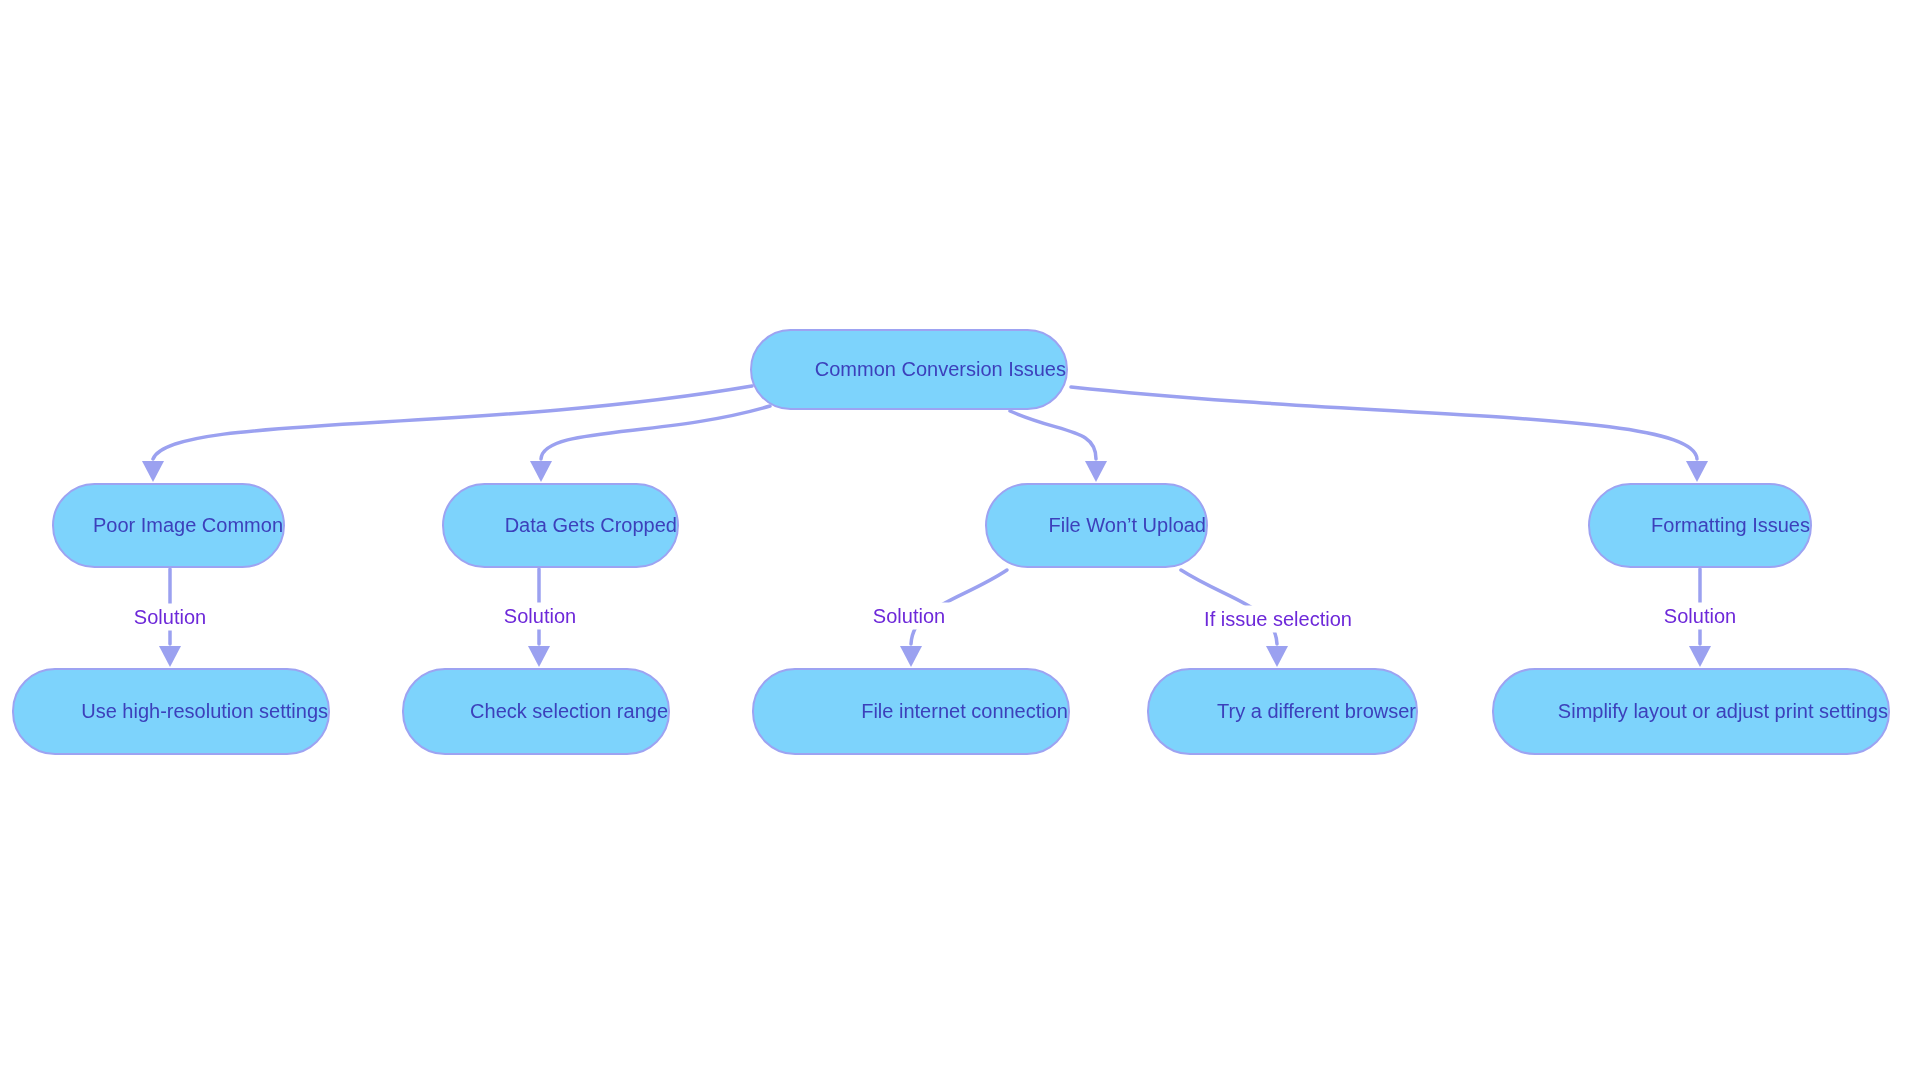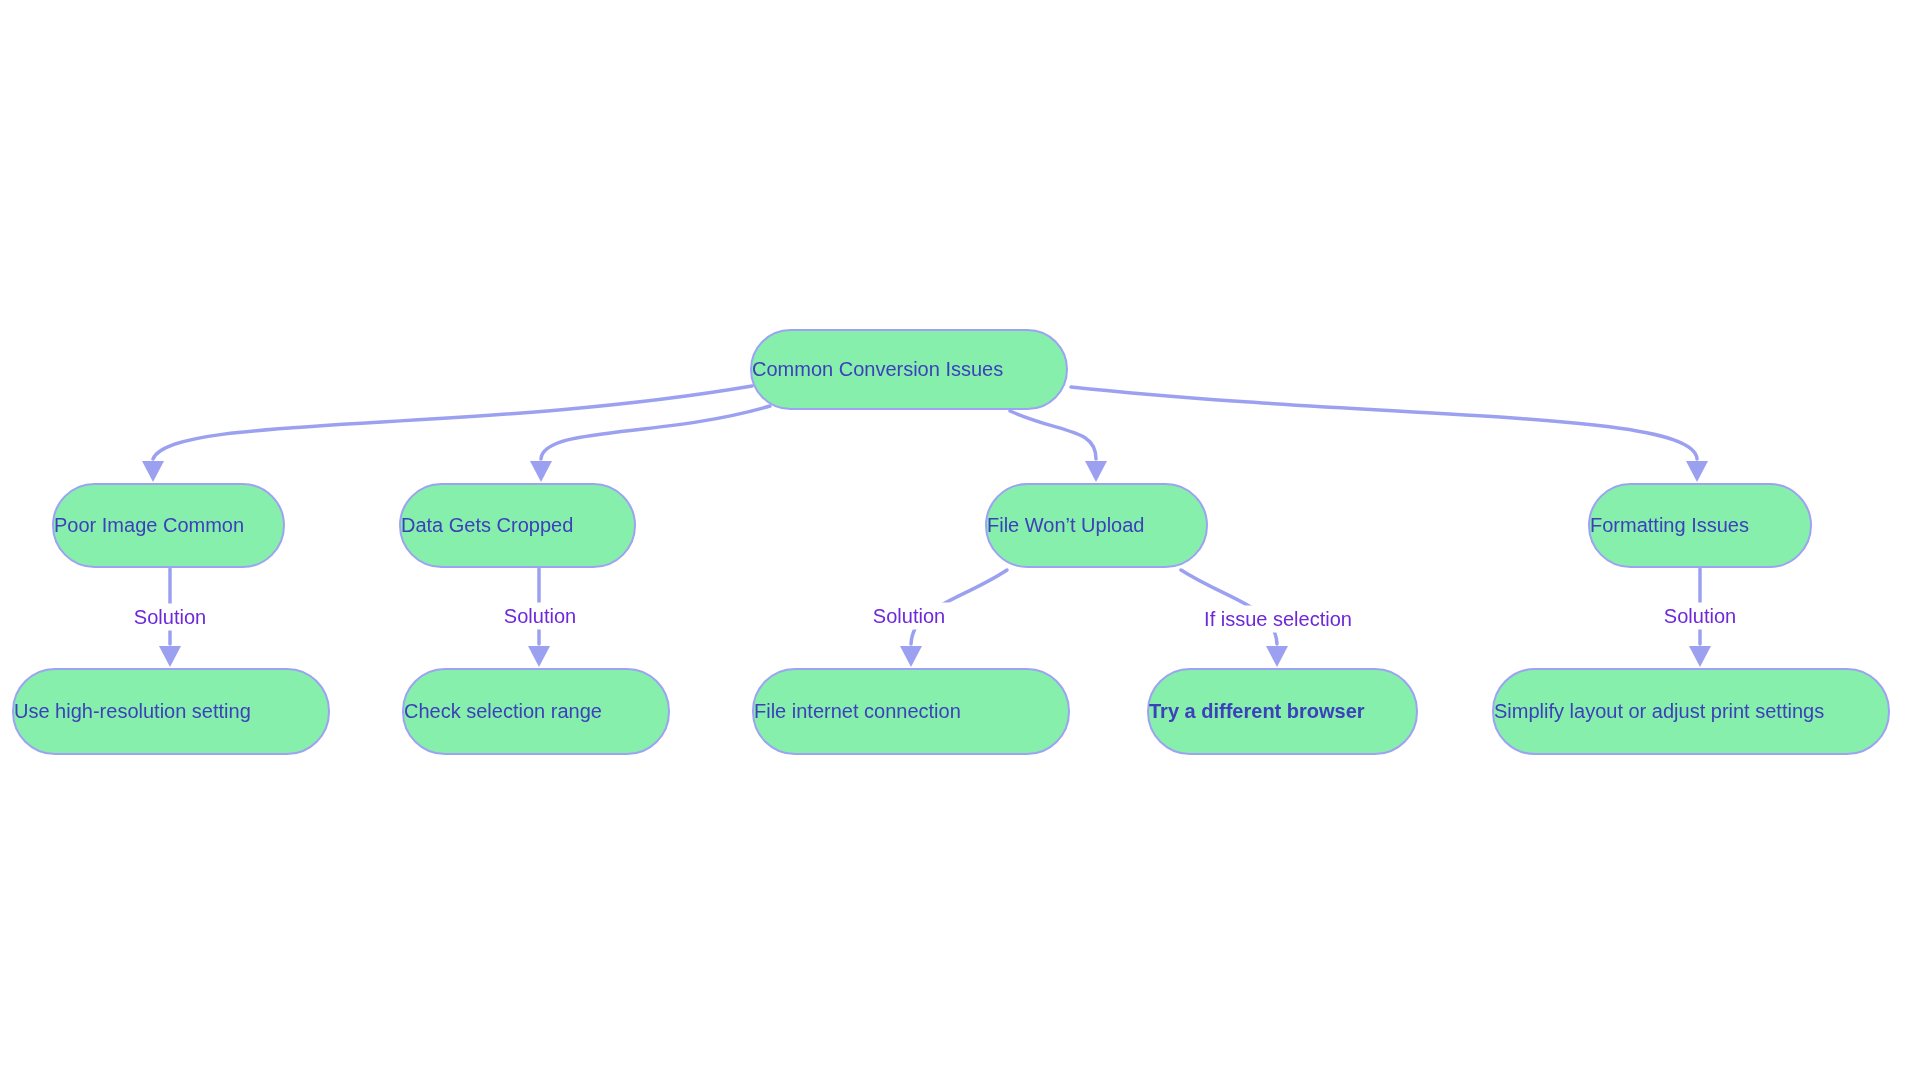--- a/index.html
+++ b/index.html
@@ -28,26 +28,26 @@
     stroke-width: 3.5;
     stroke-linecap: round;
   }
   .arrowhead {
     fill: #9ba1f0;
     stroke: none;
   }
   .node {
     position: absolute;
     box-sizing: border-box;
-    background: #86efac;
+    background: #7dd3fc;
     border: 2px solid #9da3f2;
     border-radius: 43px;
     display: flex;
     align-items: center;
-    justify-content: flex-start;
+    justify-content: flex-end;
     color: #3c40bb;
     font-size: 20px;
     white-space: nowrap;
     text-align: center;
   }
   .edge-label {
     position: absolute;
     transform: translate(-50%, -50%);
     background: #ffffff;
     padding: 2px 7px;
@@ -98,45 +98,45 @@
   <div class="edge-label" style="left:1700px; top:616px;">Solution</div>
 
   <div class="node" style="left:750px; top:329px; width:318px; height:81px;">
     <span>Common Conversion Issues</span>
   </div>
 
   <div class="node" style="left:52px; top:483px; width:233px; height:85px;">
     <span>Poor Image Common</span>
   </div>
 
-  <div class="node" style="left:399px; top:483px; width:237px; height:85px;">
+  <div class="node" style="left:442px; top:483px; width:237px; height:85px;">
     <span>Data Gets Cropped</span>
   </div>
 
   <div class="node" style="left:985px; top:483px; width:223px; height:85px;">
     <span>File Won’t Upload</span>
   </div>
 
   <div class="node" style="left:1588px; top:483px; width:224px; height:85px;">
     <span>Formatting Issues</span>
   </div>
 
   <div class="node" style="left:12px; top:668px; width:318px; height:87px;">
-    <span>Use high-resolution setting</span>
+    <span>Use high-resolution settings</span>
   </div>
 
   <div class="node" style="left:402px; top:668px; width:268px; height:87px;">
     <span>Check selection range</span>
   </div>
 
   <div class="node" style="left:752px; top:668px; width:318px; height:87px;">
     <span>File internet connection</span>
   </div>
 
-  <div class="node" style="left:1147px; top:668px; width:271px; height:87px;font-weight:bold;">
+  <div class="node" style="left:1147px; top:668px; width:271px; height:87px;">
     <span>Try a different browser</span>
   </div>
 
   <div class="node" style="left:1492px; top:668px; width:398px; height:87px;">
     <span>Simplify layout or adjust print settings</span>
   </div>
 
 </div>
 
 </body></html>

